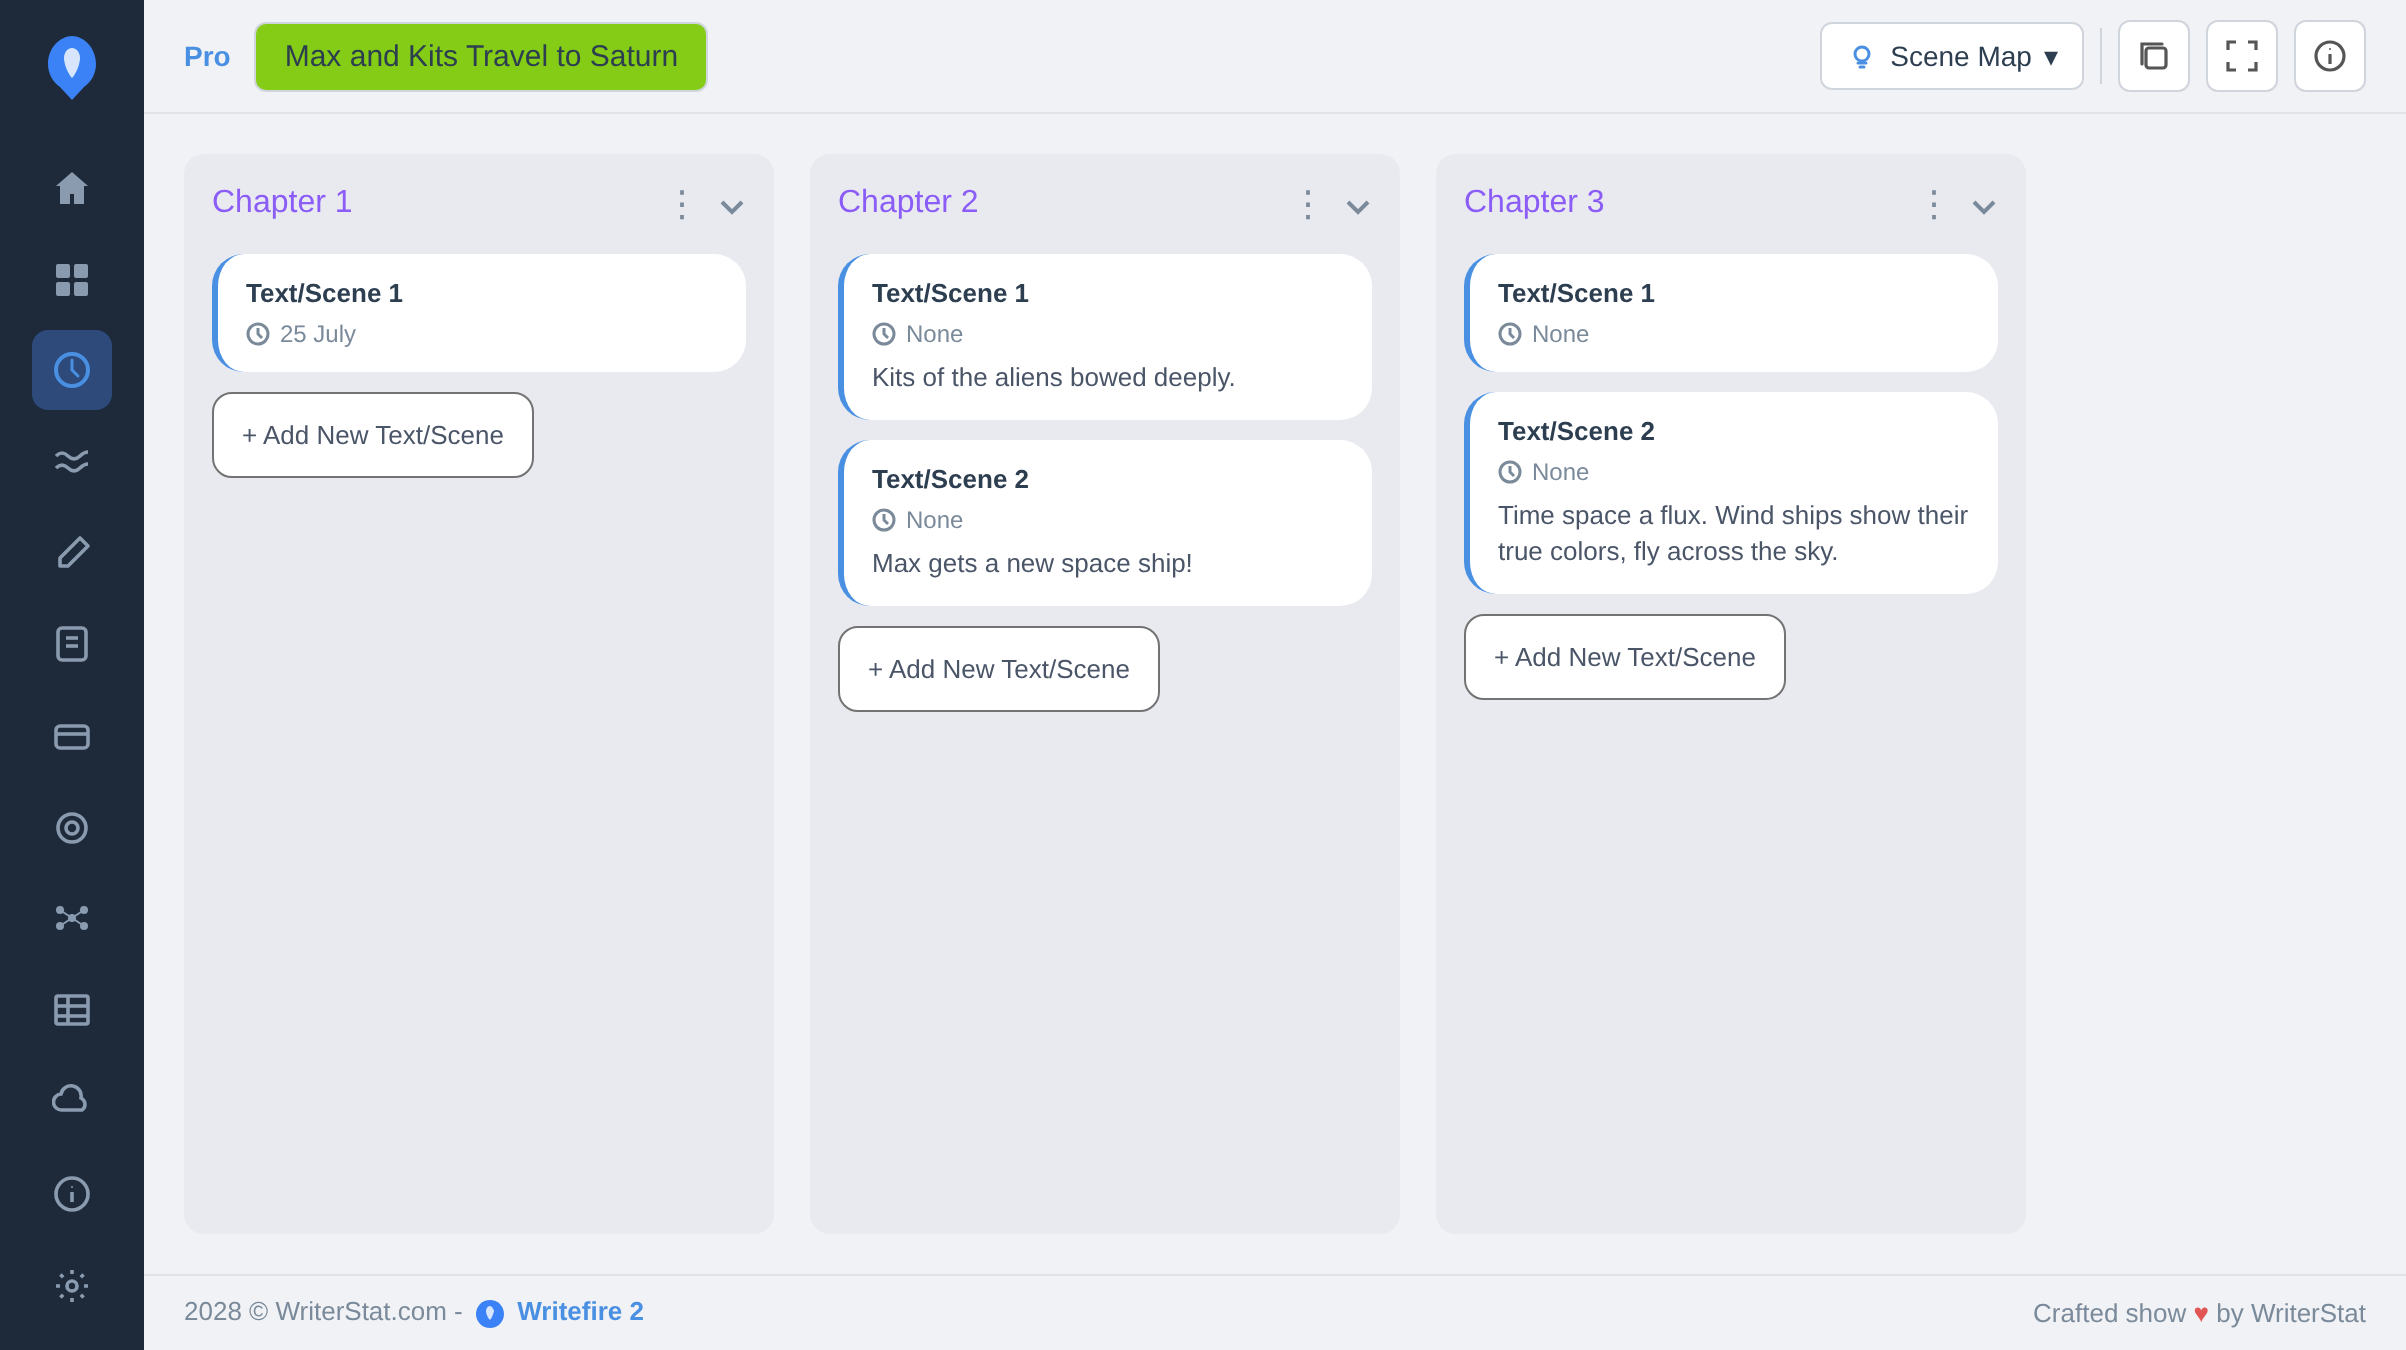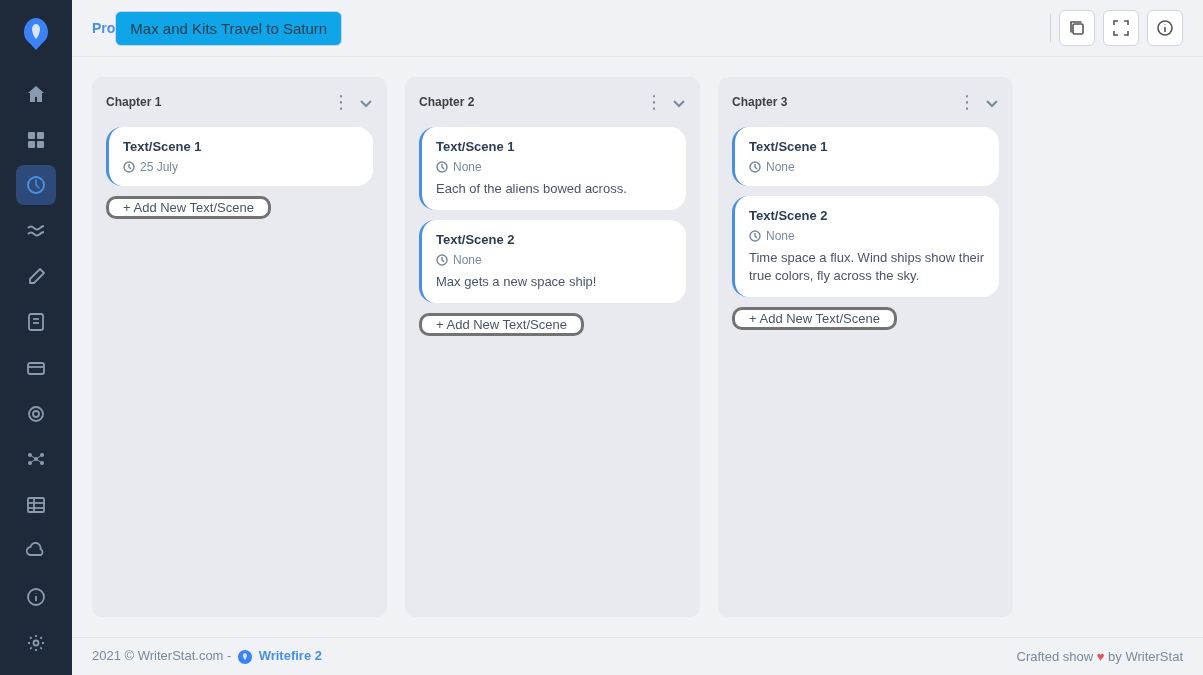--- a/index.html
+++ b/index.html
@@ -50,30 +50,30 @@
       flex-direction: column;
       overflow: hidden;
     }
 
     
     .header {
       background: #f0f2f5;
       padding: 10px 20px;
       display: flex;
       align-items: center;
-      gap: 0;
+      gap: 12px;
       border-bottom: 1px solid #e0e3e8;
     }
     .header-pro {
       color: #4a90e2;
       font-size: 14px;
       font-weight: 600;
     }
     .header-title {
-      background: #0ea5e9;
+      background: #84cc16;
       border: 1px solid #d0d5dd;
       border-radius: 6px;
       padding: 8px 14px;
       font-size: 15px;
       font-weight: 500;
       color: #2c3e50;
     }
     .header-spacer { flex: 1; }
     .header-btn-group {
       display: flex;
@@ -135,23 +135,23 @@
       flex-direction: column;
       gap: 10px;
     }
     .chapter-header {
       display: flex;
       align-items: center;
       justify-content: space-between;
       margin-bottom: 4px;
     }
     .chapter-title {
-      font-size: 12px;
-      font-weight: 700;
-      color: #404040;
+      font-size: 16px;
+      font-weight: 400;
+      color: #8b5cf6;
     }
     .chapter-actions {
       display: flex;
       align-items: center;
       gap: 8px;
       color: #7a8a9a;
     }
     .chapter-actions span { cursor: pointer; font-size: 18px; }
 
     
@@ -176,23 +176,23 @@
       font-size: 12px;
       color: #7a8a9a;
     }
     .scene-text {
       font-size: 13px;
       color: #4a5568;
       line-height: 1.4;
     }
     .add-scene-btn {
       background: white;
-      border: 3px solid #737373;
+      border: 1px solid #737373;
       border-radius: 10px;
-      padding: 1px 14px;
+      padding: 13px 14px;
       font-size: 13px;
       color: #4a5568;
       cursor: pointer;
       text-align: left;
       display: inline-block;
       width: fit-content;
     }
 
     
     .footer {
@@ -315,20 +315,30 @@
   </div>
 </nav>
 
 <div class="main">
 
   <header class="header">
     <span class="header-pro">Pro</span>
     <div class="header-title">Max and Kits Travel to Saturn</div>
     <div class="header-spacer"></div>
     <div class="header-btn-group">
+      <button class="scene-map-btn">
+        <span style="color:#4a90e2;">
+          <svg width="16" height="16" viewBox="0 0 16 16" fill="none" stroke="#4a90e2" stroke-width="1.5">
+              <circle cx="8" cy="6" r="3.5"></circle>
+              <path d="M6 10.5h4M7 12.5h2" stroke-linecap="round"></path>
+            </svg>
+        </span>
+        <span>Scene Map</span>
+        <span>▾</span>
+      </button>
       <div class="header-divider"></div>
       <button class="header-icon-btn">
         <svg width="18" height="18" viewBox="0 0 18 18" fill="none" stroke="currentColor" stroke-width="1.6">
             <rect x="5" y="5" width="10" height="10" rx="1.5"></rect>
             <path d="M3 13V3h10" stroke-linecap="round"></path>
           </svg>
       </button>
       <button class="header-icon-btn">
         <svg width="18" height="18" viewBox="0 0 18 18" fill="none" stroke="currentColor" stroke-width="1.6">
             <path d="M2 6V2h4M12 2h4v4M16 12v4h-4M6 16H2v-4"></path>
@@ -380,21 +390,21 @@
           </div>
           <div class="scene-card">
             <div class="scene-label">Text/Scene 1</div>
             <div class="scene-meta">
               <svg width="12" height="12" viewBox="0 0 12 12" fill="none" stroke="#7a8a9a" stroke-width="1.5">
                 <circle cx="6" cy="6" r="5"></circle>
                 <path d="M6 3v3l2 2"></path>
               </svg>
               <span>None</span>
             </div>
-            <div class="scene-text">Each of the aliens bowed across.</div>
+            <div class="scene-text">Kits of the aliens bowed deeply.</div>
           </div>
           <div class="scene-card">
             <div class="scene-label">Text/Scene 2</div>
             <div class="scene-meta">
               <svg width="12" height="12" viewBox="0 0 12 12" fill="none" stroke="#7a8a9a" stroke-width="1.5">
                 <circle cx="6" cy="6" r="5"></circle>
                 <path d="M6 3v3l2 2"></path>
               </svg>
               <span>None</span>
             </div>
@@ -433,21 +443,21 @@
             </div>
             <div class="scene-text">Time space a flux. Wind ships show their true colors, fly across the sky.</div>
           </div>
           <button class="add-scene-btn">+ Add New Text/Scene</button>
         </div>
       </div>
   </div>
 
   <footer class="footer">
     <div>
-      <span>2021 ©  WriterStat.com - </span>
+      <span>2028 ©  WriterStat.com - </span>
       <svg width="16" height="16" viewBox="0 0 16 16" style="vertical-align:middle;margin:0 2px" fill="none">
           <path d="M8 1C4.1 1 1 4.1 1 8s3.1 7 7 7 7-3.1 7-7-3.1-7-7-7z" fill="#3b82f6"></path>
           <path d="M8 4c-1 0-2 1-2 2.5S7 10 8 11c1-1 2-4 2-4.5S9 4 8 4z" fill="white" opacity="0.8"></path>
         </svg>
       <span class="footer-brand">Writefire 2</span>
     </div>
     <div>
       <span>Crafted show</span>
       <span class="footer-heart"> ♥</span>
       <span> by WriterStat</span>

